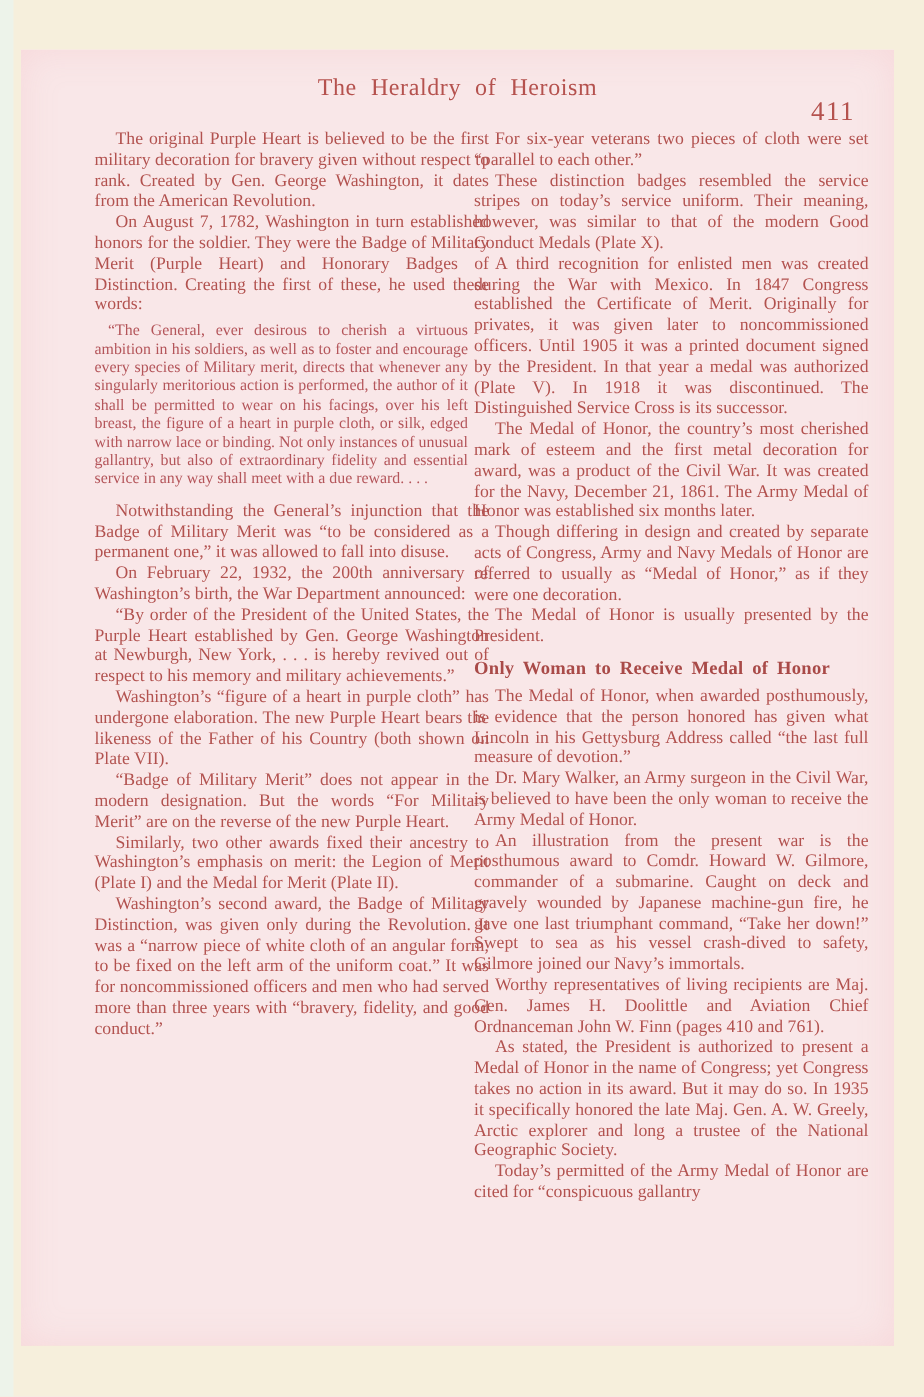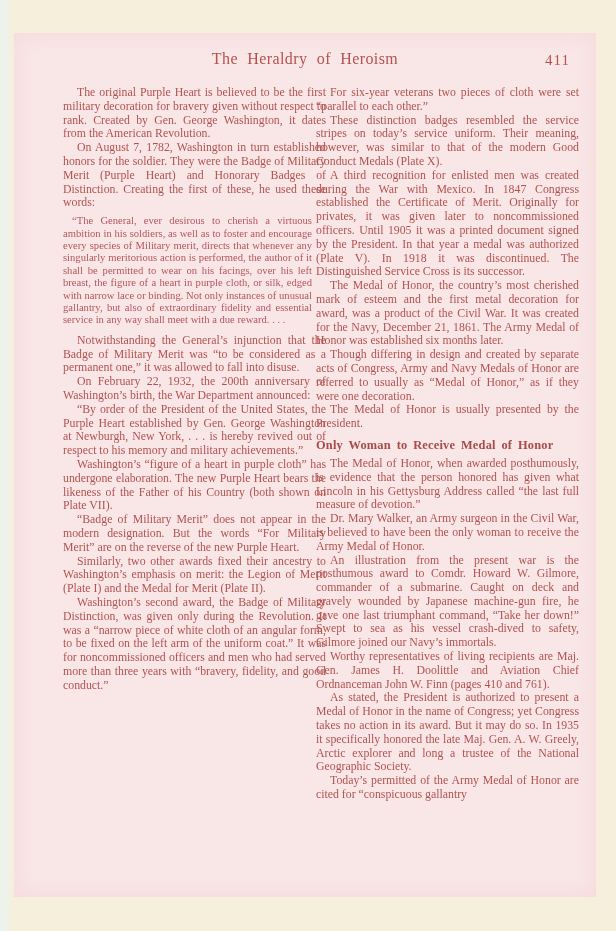--- a/index.html
+++ b/index.html
@@ -26,22 +26,22 @@
   }
   .page-title {
     position: absolute; left: 0; right: 0;
     text-align: center;
     font-size: 16px;
     color: #b5524e;
     word-spacing: 5px;
     letter-spacing: 0.4px;
   }
   .page-number {
-    position: absolute; right: 26px; top: 2px;
-    font-size: 15px;
+    position: absolute; right: 26px; top: 14px;
+    font-size: 18px;
     color: #b5524e;
     letter-spacing: 1px;
   }
   .column {
     position: absolute; top: 53px; width: 263px;
     color: #b2524f;
   }
   .col-left  { left: 49px; }
   .col-right { left: 302px; }
   .column p {

